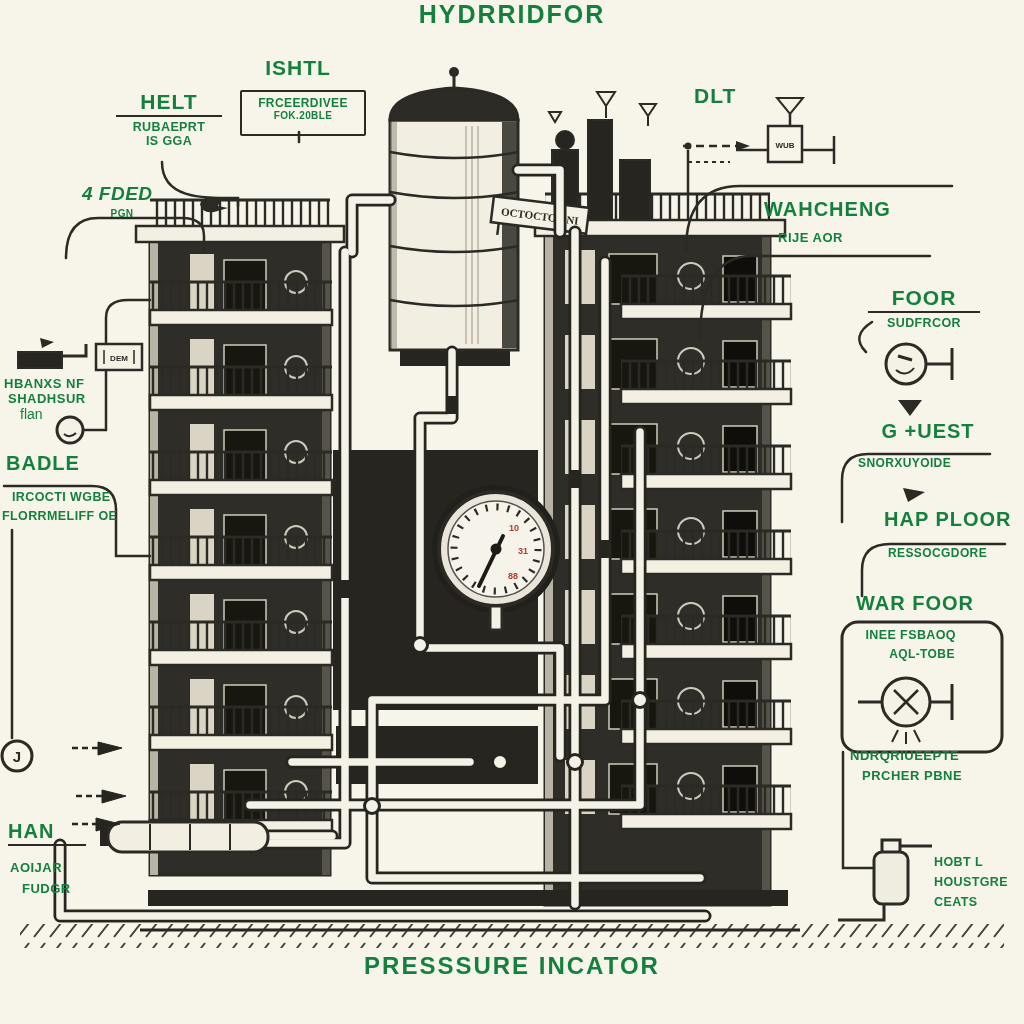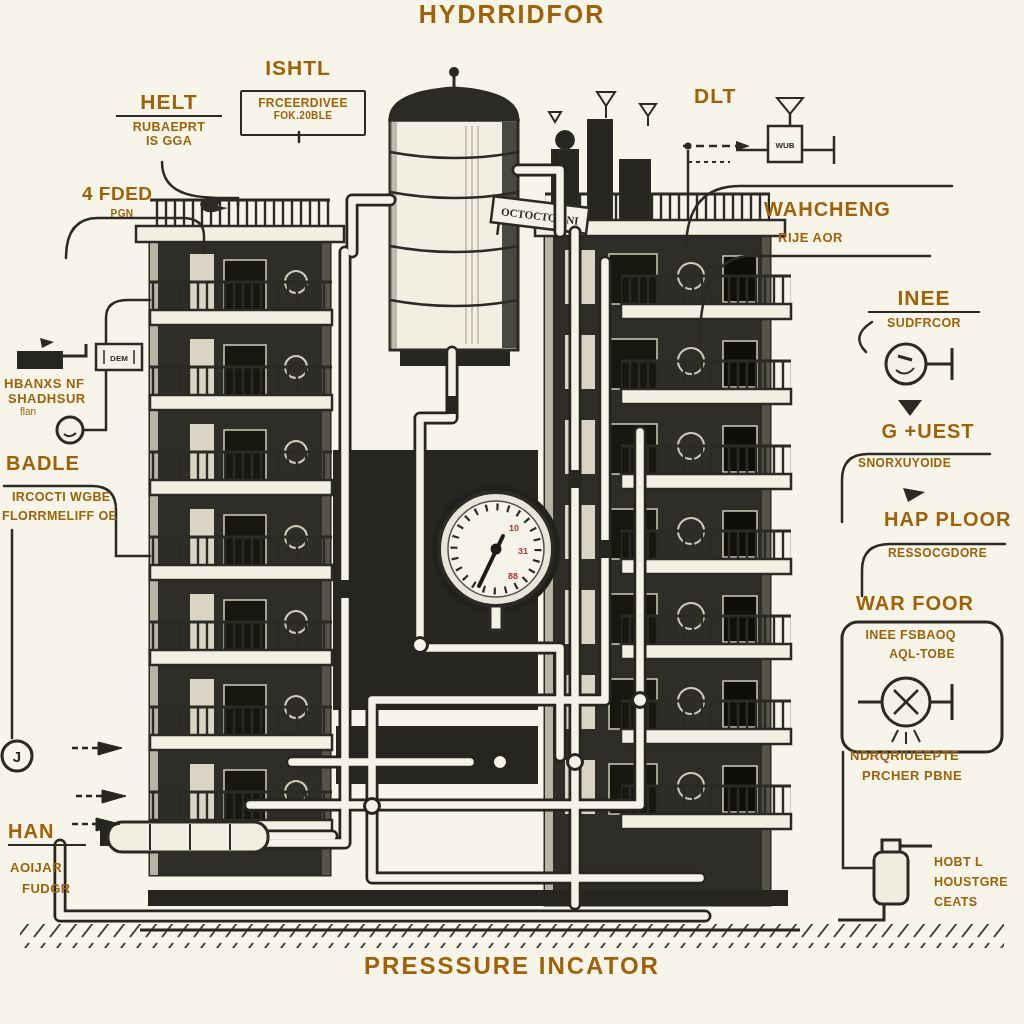--- a/index.html
+++ b/index.html
@@ -1,28 +1,28 @@
 <!DOCTYPE html>
 <html><head>
 <meta charset="utf-8">
 <style>
   html,body{margin:0;padding:0;}
   body{width:1024px;height:1024px;position:relative;background:#f7f4ea;
        font-family:"Liberation Sans",sans-serif;color:#2b2a25;overflow:hidden;}
   #scene{position:absolute;left:0;top:0;}
-  .lab{position:absolute;font-weight:700;color:#a16207;white-space:nowrap;}
+  .lab{position:absolute;font-weight:700;color:#15803d;white-space:nowrap;}
   .t25{font-size:25px;letter-spacing:2px;}
   .t21{font-size:21px;letter-spacing:1px;}
   .t20{font-size:20px;letter-spacing:1px;}
   .t19{font-size:19px;letter-spacing:.5px;}
   .t13{font-size:13px;letter-spacing:.5px;}
   .t125{font-size:12.5px;letter-spacing:.4px;}
   .t12{font-size:12px;letter-spacing:.4px;}
   .t115{font-size:10px;letter-spacing:.4px;}
-  .t11{font-size:10px;}
+  .t11{font-size:14px;}
   .ctr{text-align:center;}
   .ul{border-bottom:2.5px solid #2b2a25;padding-bottom:1px;}
   .box{border:2.5px solid #2b2a25;border-radius:2px;padding:4px 2px 13px 2px;background:transparent;}
   .lh20{line-height:20px;}
 </style>
 </head>
 <body>
 
 <svg id="scene" width="1024" height="1024" viewBox="0 0 1024 1024">
   <defs>
@@ -292,30 +292,30 @@
   <div class="t12 ctr">FRCEERDIVEE</div>
   <div class="t115 ctr">FOK.20BLE</div>
 </div>
 
 <div class="lab" style="left:116px;top:90px;width:106px;">
   <div class="t21 ctr ul">HELT</div>
   <div class="t125 ctr" style="margin-top:3px;">RUBAEPRT</div>
   <div class="t125 ctr">IS GGA</div>
 </div>
 
-<div class="lab t19" style="left:82px;top:183px;">4 FDED</div>
+<div class="lab t19" style="left:82px;top:183px;font-style:italic;">4 FDED</div>
 <div class="lab t115 ctr" style="left:82px;top:208px;width:80px;">PGN</div>
 
 <div class="lab t21" style="left:694px;top:84px;">DLT</div>
 
 <div class="lab t20" style="left:764px;top:198px;">WAHCHENG</div>
 <div class="lab t13" style="left:778px;top:230px;">RIJE AOR</div>
 
 <div class="lab" style="left:868px;top:286px;width:112px;">
-  <div class="t21 ctr ul">INEE</div>
+  <div class="t21 ctr ul">FOOR</div>
   <div class="t125 ctr" style="margin-top:3px;">SUDFRCOR</div>
 </div>
 
 <div class="lab t20 ctr" style="left:866px;top:420px;width:124px;">G +UEST</div>
 <div class="lab t12" style="left:858px;top:456px;">SNORXUYOIDE</div>
 
 <div class="lab t20" style="left:884px;top:508px;">HAP PLOOR</div>
 <div class="lab t12" style="left:888px;top:546px;">RESSOCGDORE</div>
 
 <div class="lab t20" style="left:856px;top:592px;">WAR FOOR</div>

